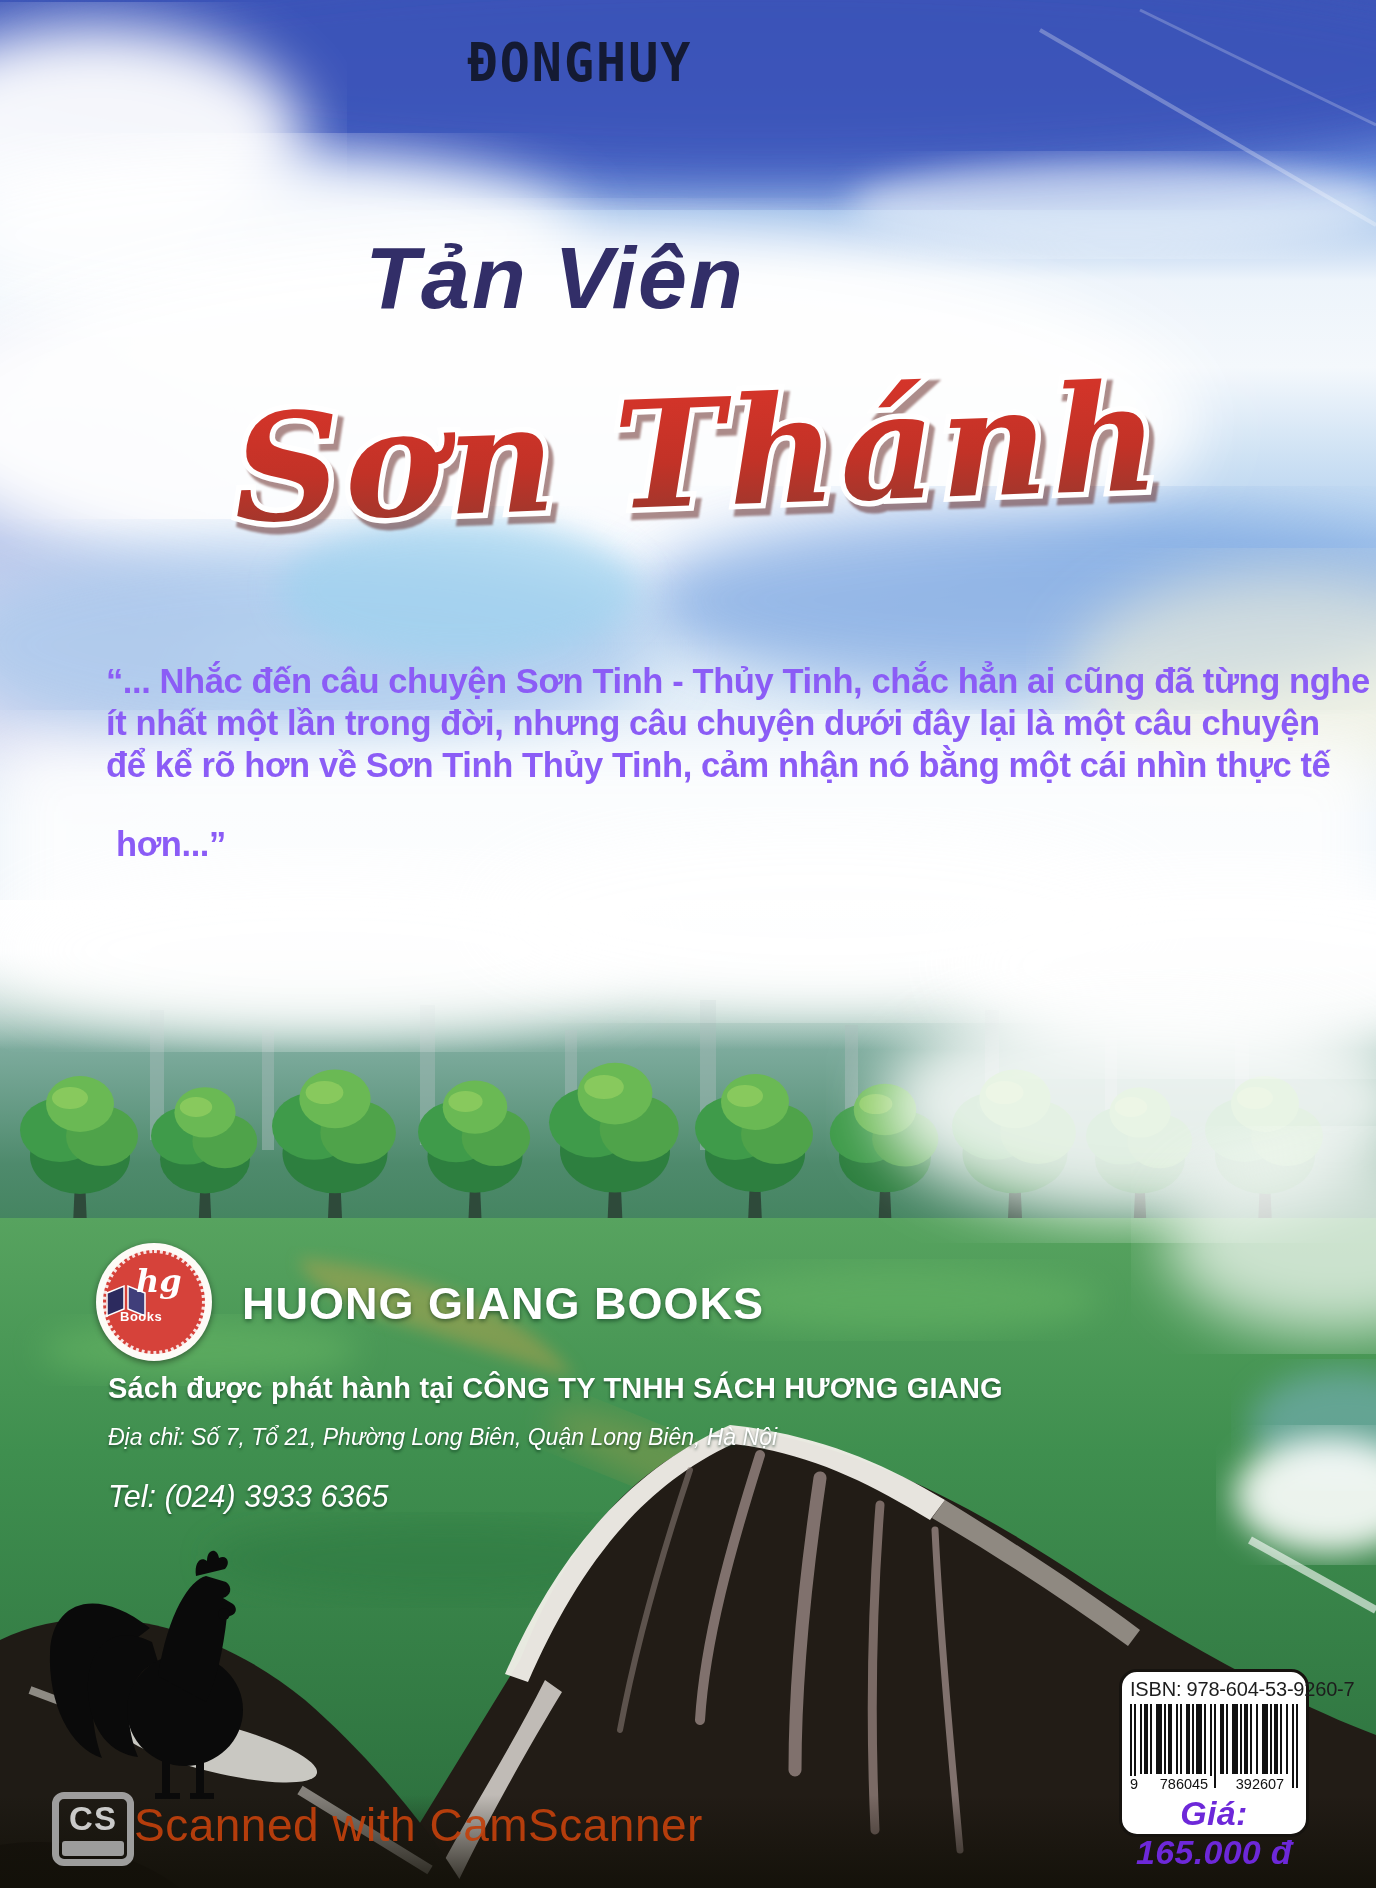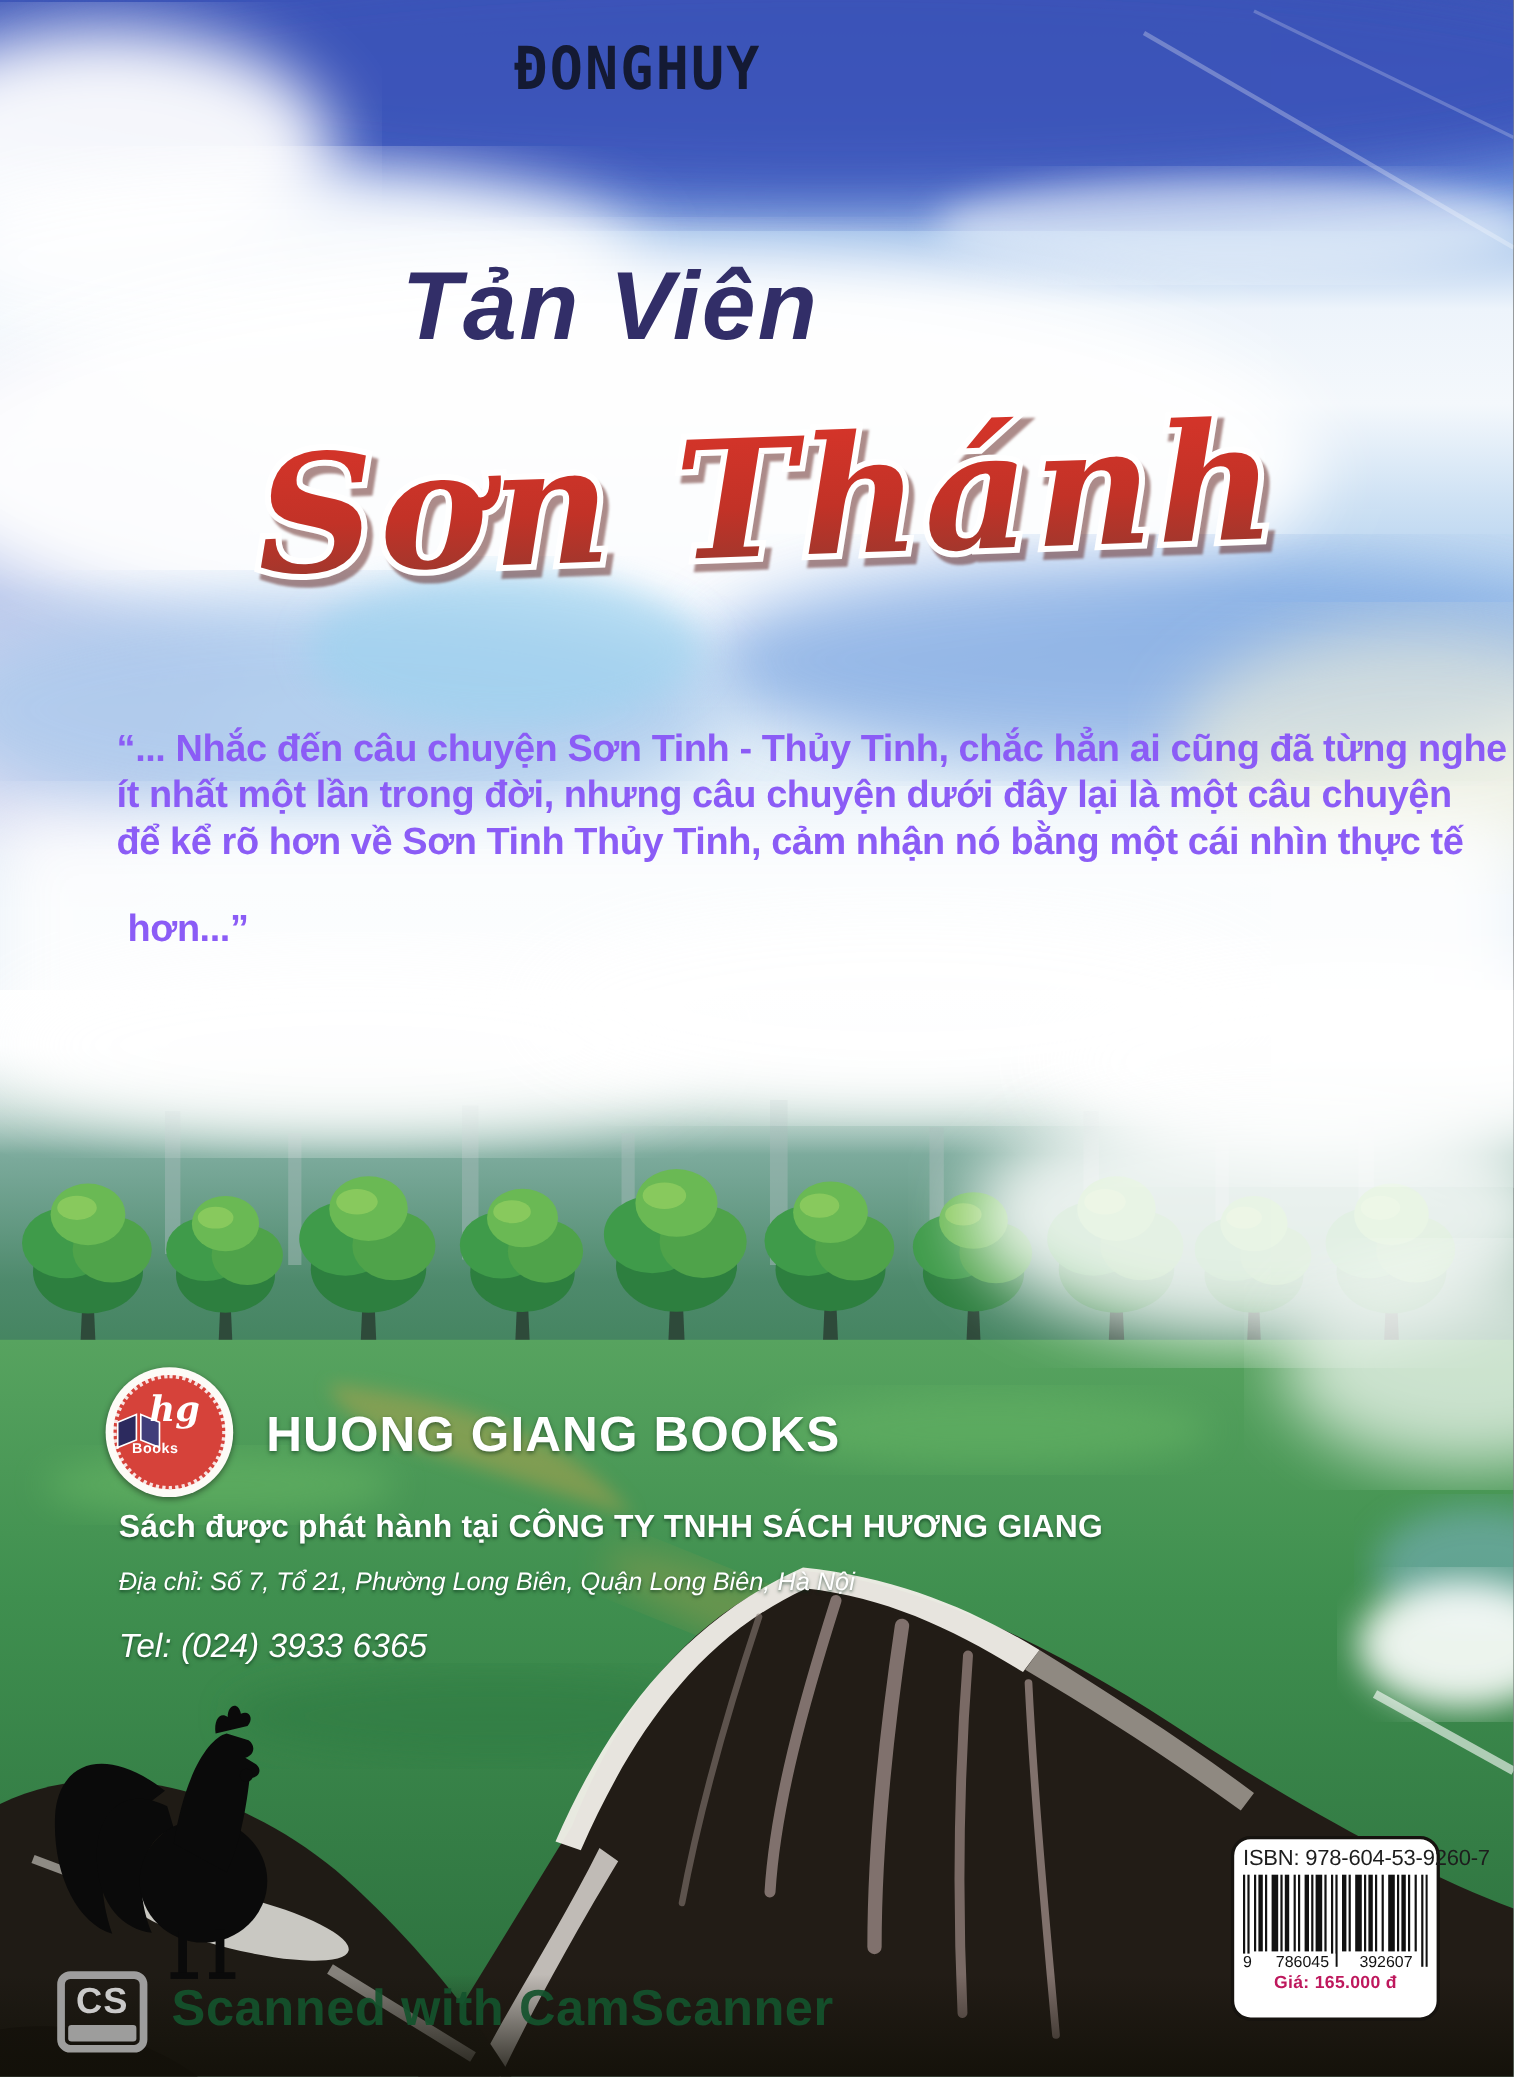--- a/index.html
+++ b/index.html
@@ -49,31 +49,31 @@
   
   .bc-card{position:absolute;left:1119px;top:1669px;width:190px;height:168px;background:#fff;
            border:3px solid #16130f;border-radius:18px;box-sizing:border-box;
            padding:6px 8px 4px;text-align:center;}
   .bc-isbn{font-size:20px;color:#1d1d1d;letter-spacing:-0.2px;white-space:nowrap;}
   .bc-bars{display:block;margin:3px auto 0;}
   .bc-digits{display:flex;align-items:flex-end;margin-top:-16px;position:relative;
              font-size:14.5px;color:#111;}
   .bc-digits .d0{width:16px;text-align:left;background:#fff;}
   .bc-digits .d1,.bc-digits .d2{flex:1;background:#fff;margin:0 8px;}
-  .bc-price{margin-top:2px;font-weight:bold;font-size:16px;color:#be185d;letter-spacing:.3px;}
+  .bc-price{margin-top:2px;font-weight:bold;font-size:34px;color:#6d28d9;letter-spacing:.3px;font-style:italic;}
 
   
   .wm{position:absolute;left:52px;top:1792px;display:flex;align-items:flex-start;opacity:.92;}
   .cs-badge{position:relative;width:82px;height:74px;border:7px solid #a9a9a9;border-radius:12px;
             box-sizing:border-box;}
   .cs-badge span{position:absolute;left:0;right:0;top:1px;text-align:center;
                  font-weight:bold;font-size:33px;color:#d9d9d9;letter-spacing:1px;}
   .cs-base{position:absolute;left:3px;right:3px;bottom:3px;height:15px;background:#a9a9a9;
            border-radius:3px;}
-  .wm-text{margin-left:22px;margin-top:6px;font-size:46px;color:#14532d;letter-spacing:.5px;font-weight:bold;}
+  .wm-text{margin-top:6px;font-size:46px;color:#c2410c;letter-spacing:.5px;}
 </style>
 </head>
 <body>
 
 <div class="page">
 
   <svg class="scene" viewBox="0 0 1376 1888" aria-hidden="true">
     <defs>
       <linearGradient id="sky" x1="0" y1="0" x2="0" y2="1">
         <stop offset="0" stop-color="#3f58b8"></stop>

